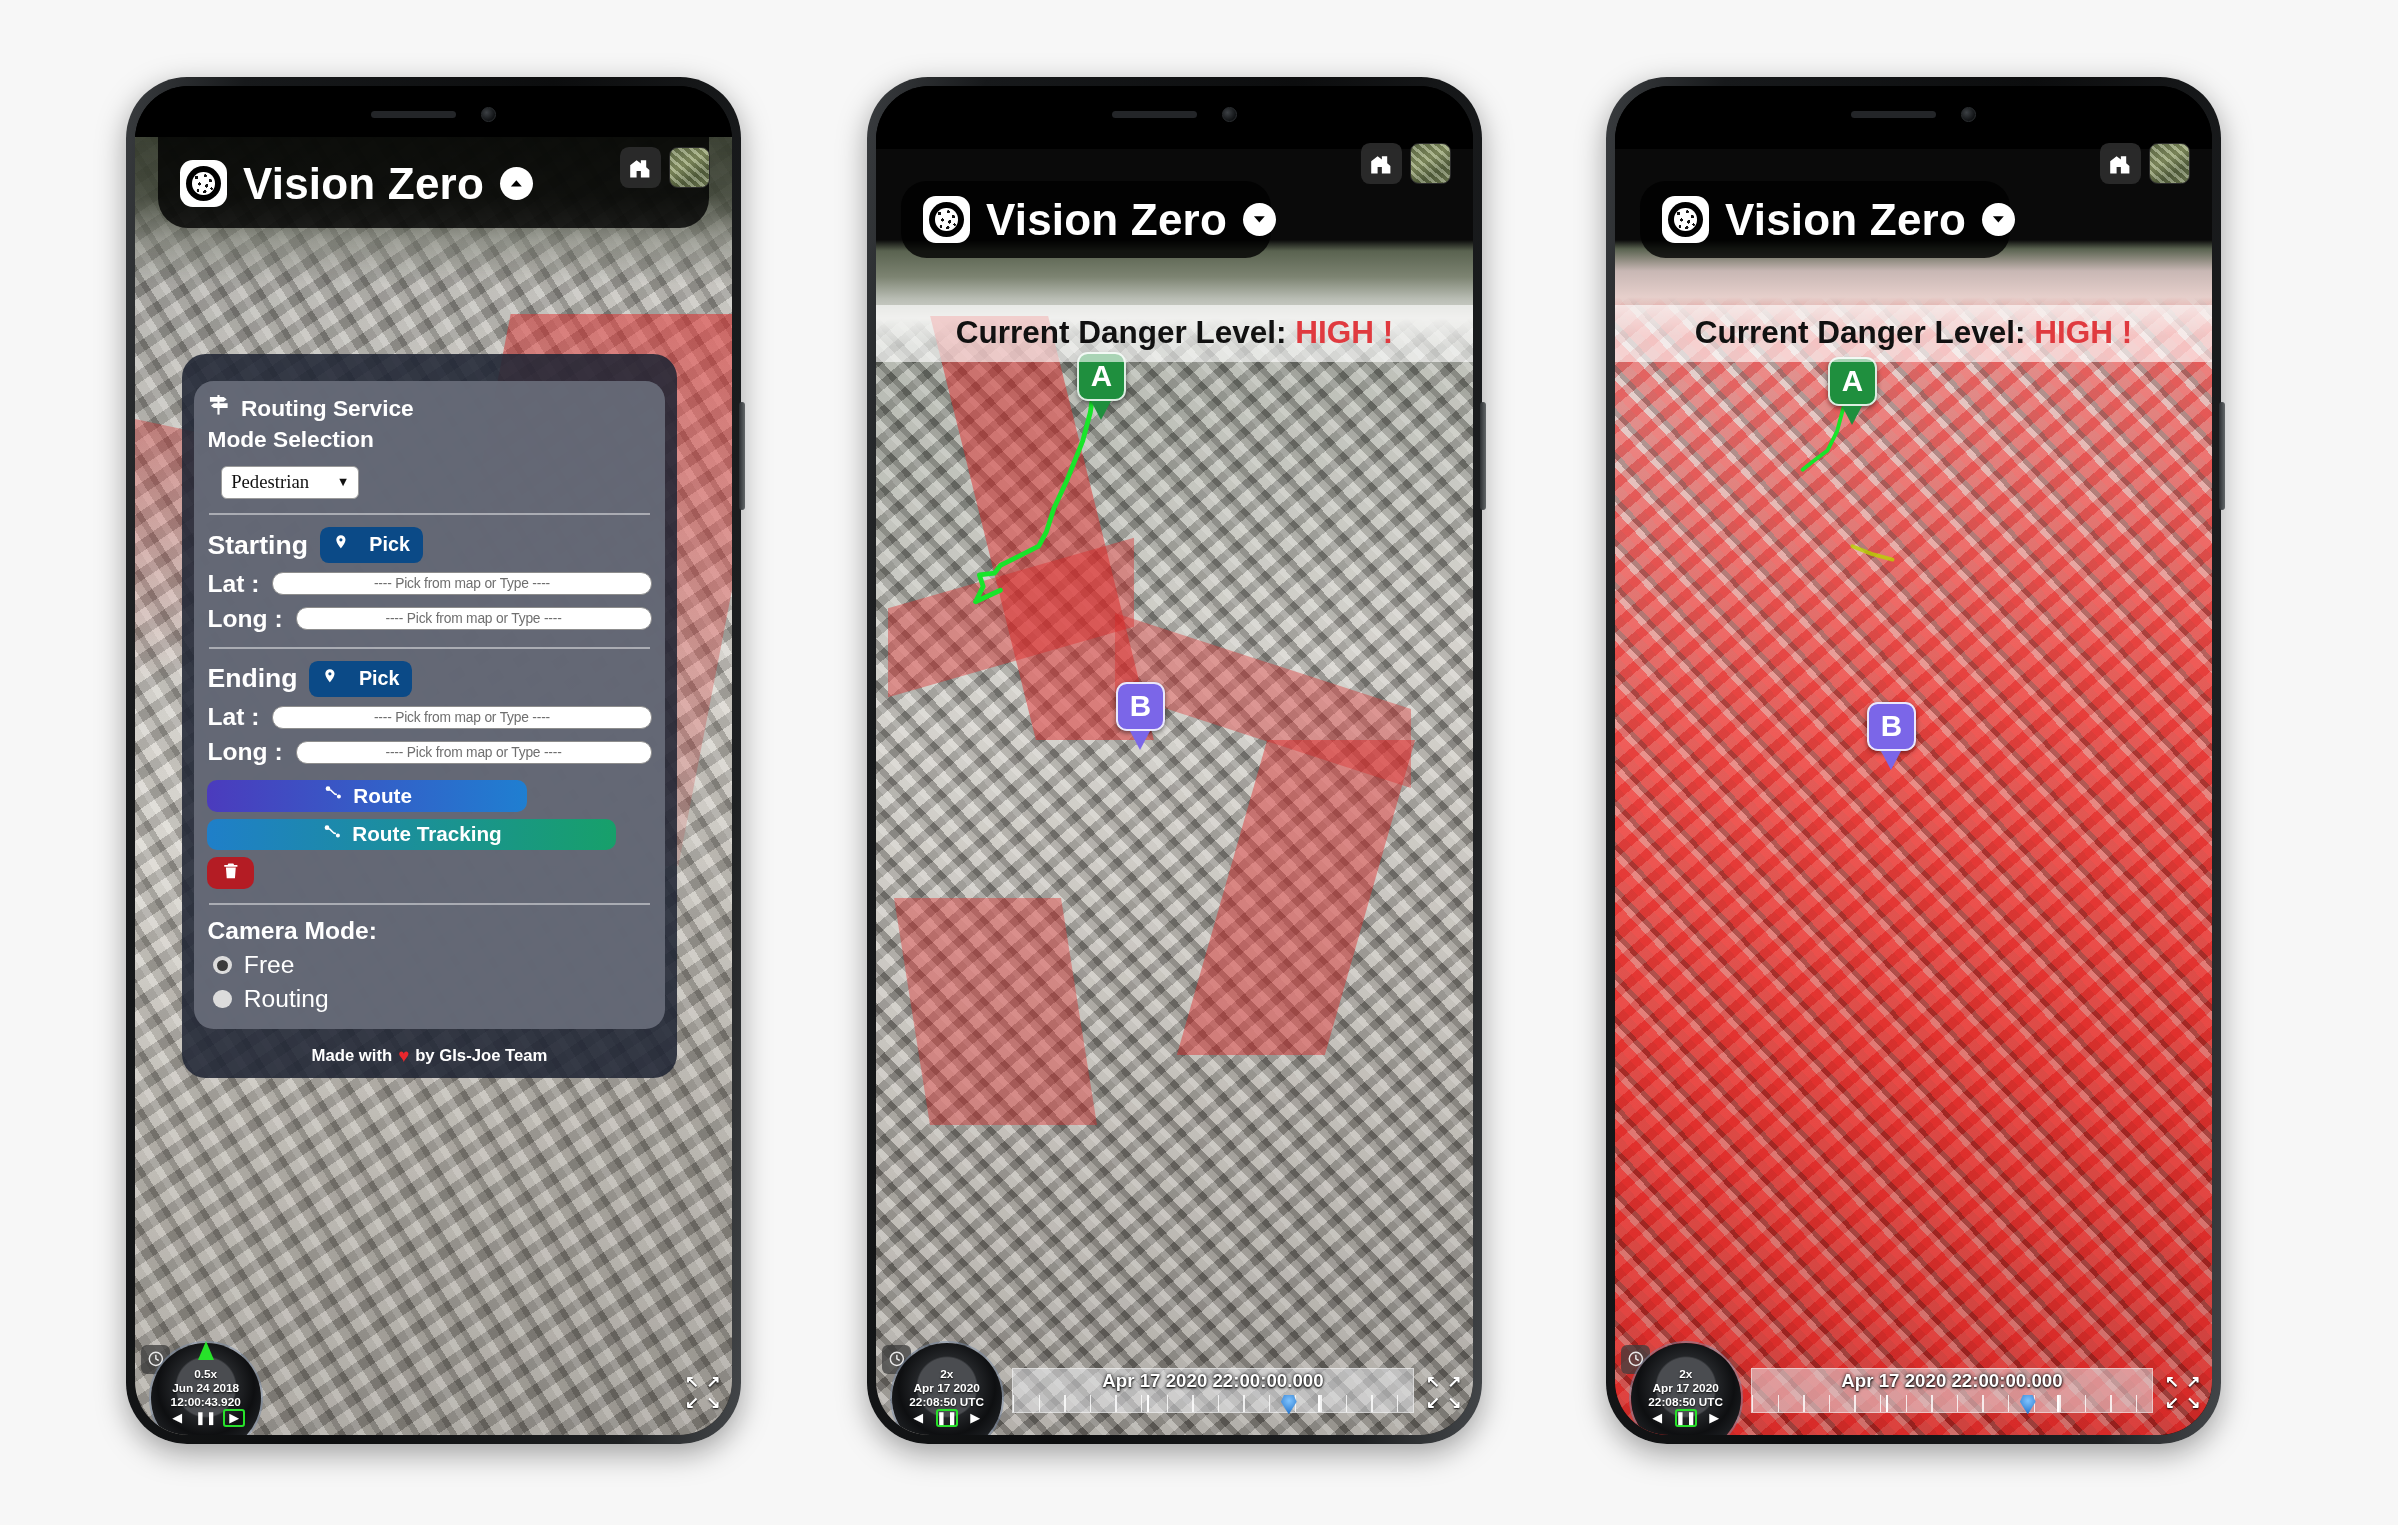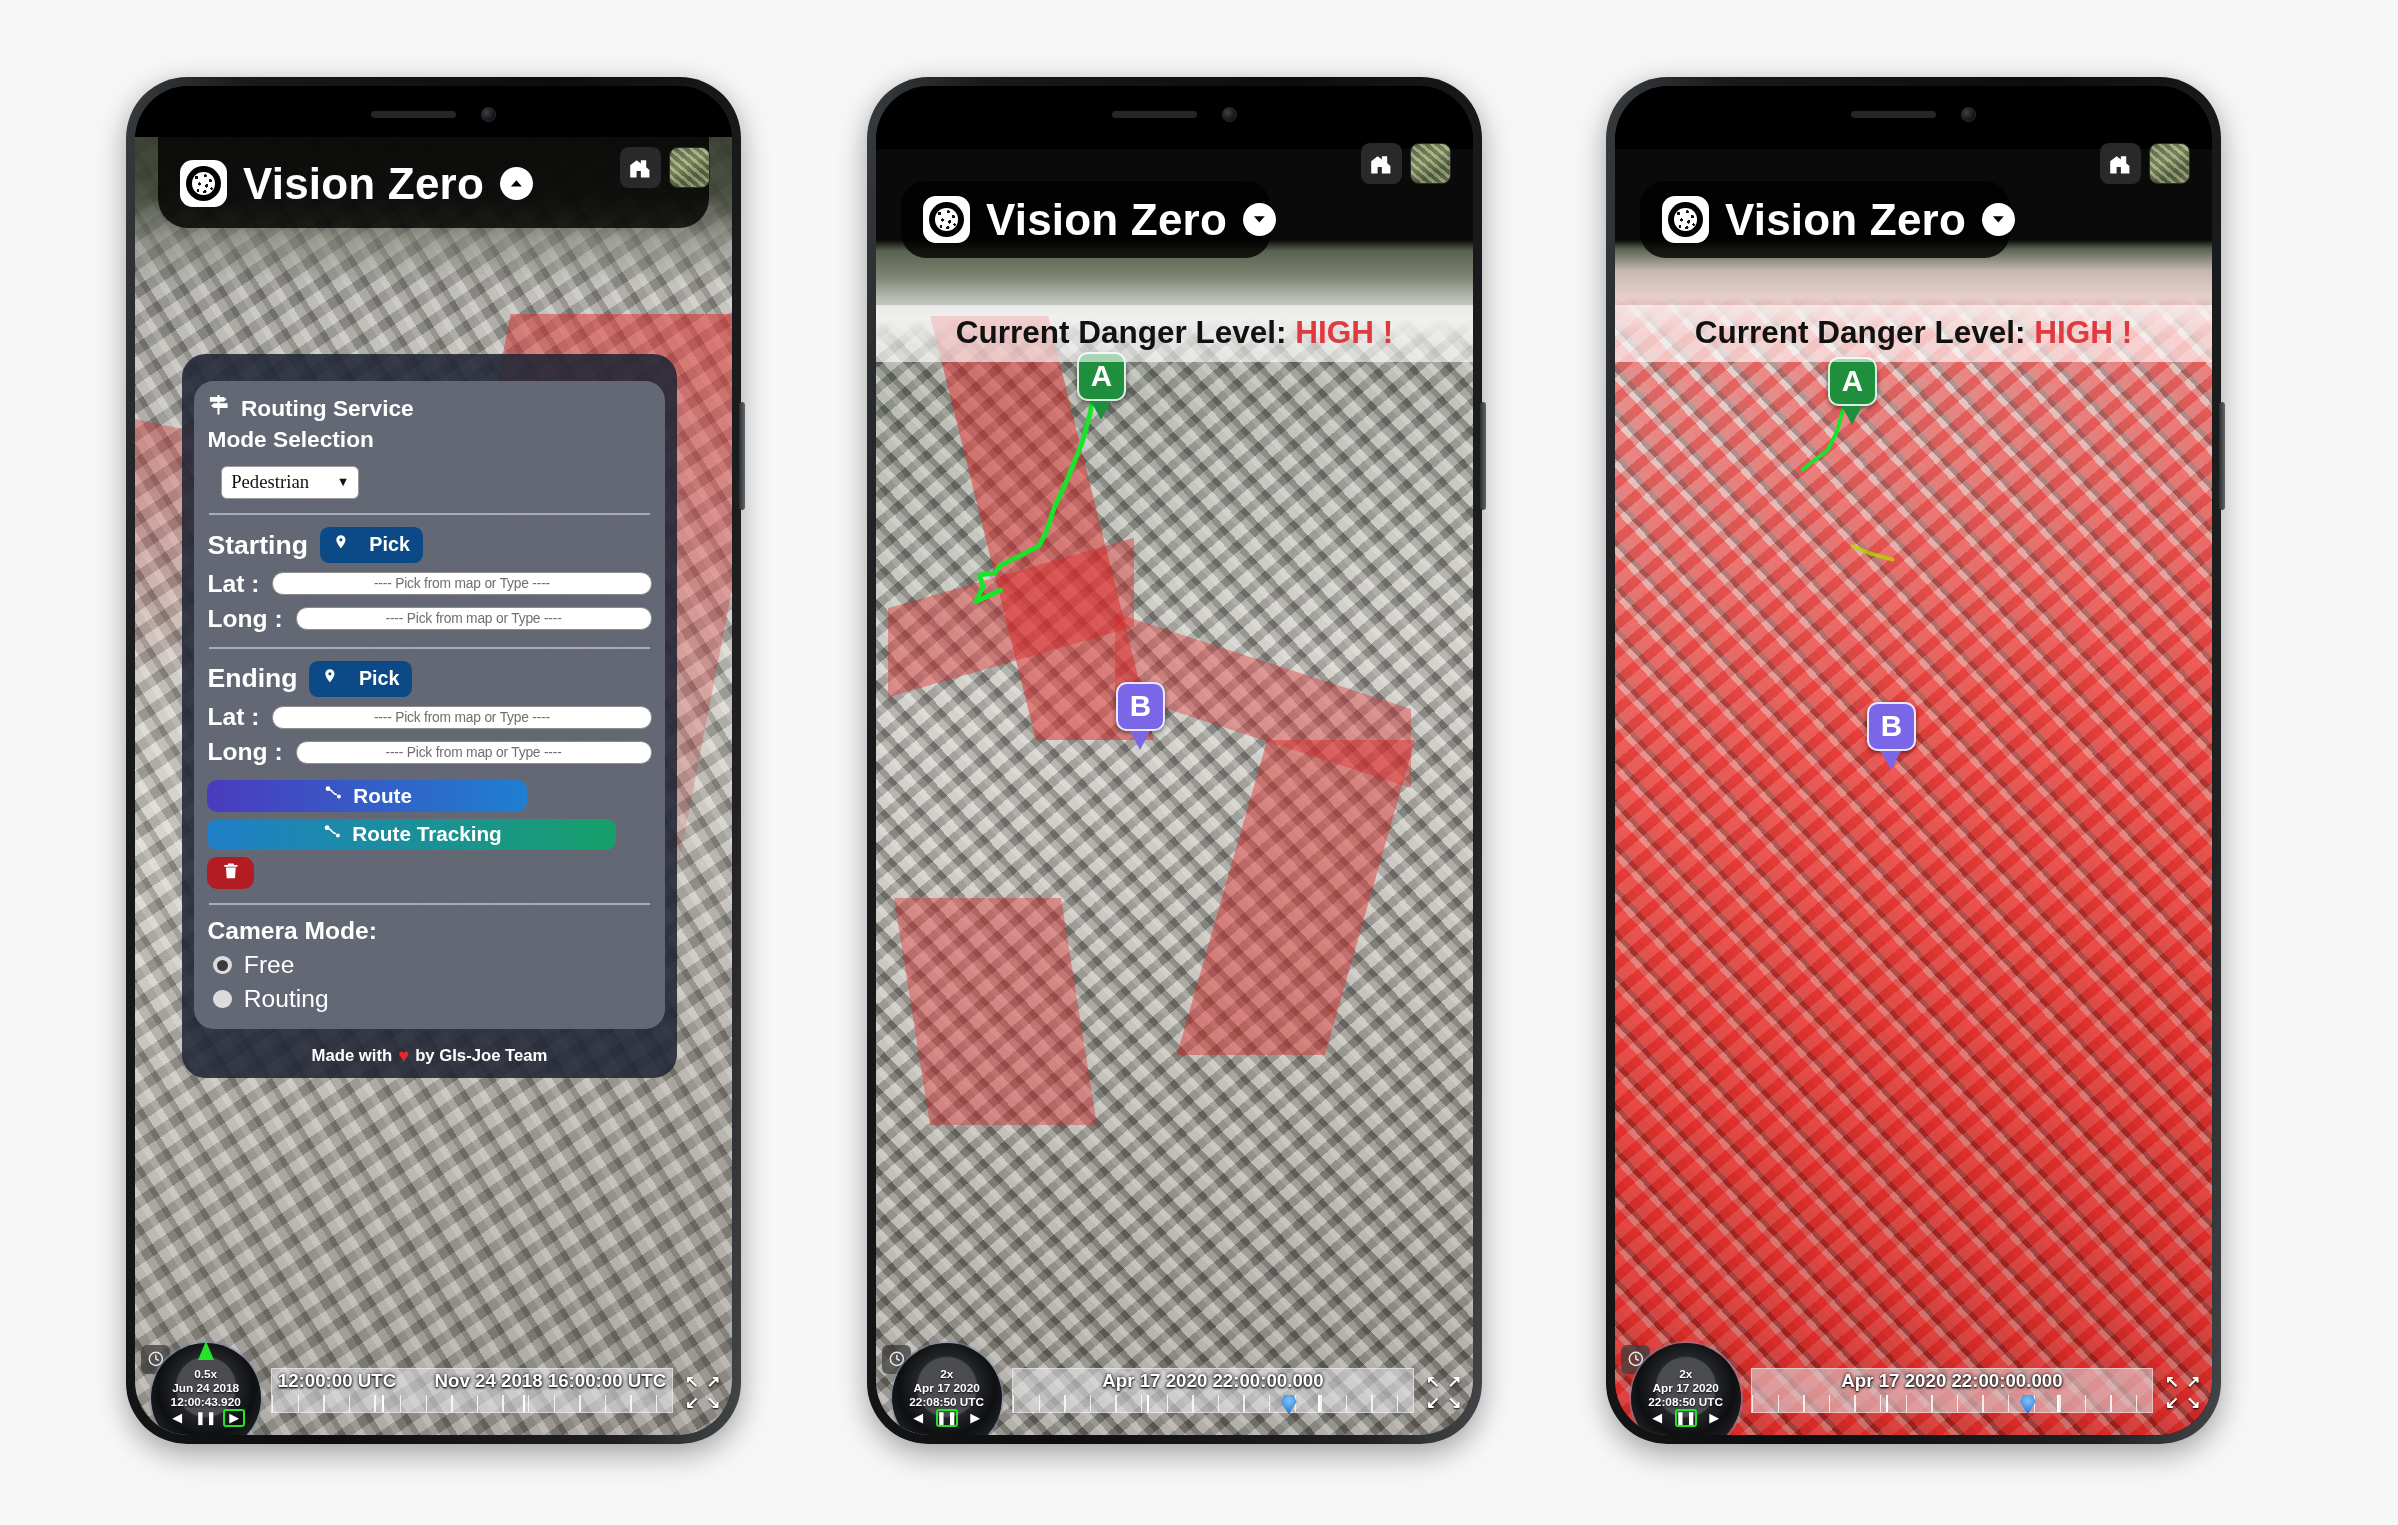--- a/index.html
+++ b/index.html
@@ -472,29 +472,20 @@
               <div>0.5x</div>
               <div>Jun 24 2018</div>
               <div>12:00:43.920</div>
             </div>
             <div class="ctrls">
               <span>◀</span>
               <span>❚❚</span>
               <span class="hl">▶</span>
             </div>
           </div>
-          <div class="tl-strip">
-            <div class="lbl two">
-              <span>12:00:00 UTC</span>
-              <span>Nov 24 2018 16:00:00 UTC</span>
-            </div>
-            <div class="ticks"></div>
-            <div class="tick-major" style="left:110px"></div>
-            <div class="tick-major" style="left:251px"></div>
-          </div>
           <div class="fs">
             <span>↖</span>
               <span>↗</span>
               <span>↙</span>
               <span>↘</span>
           </div>
         </div>
 
       </div>
       <div class="notch-bar">

